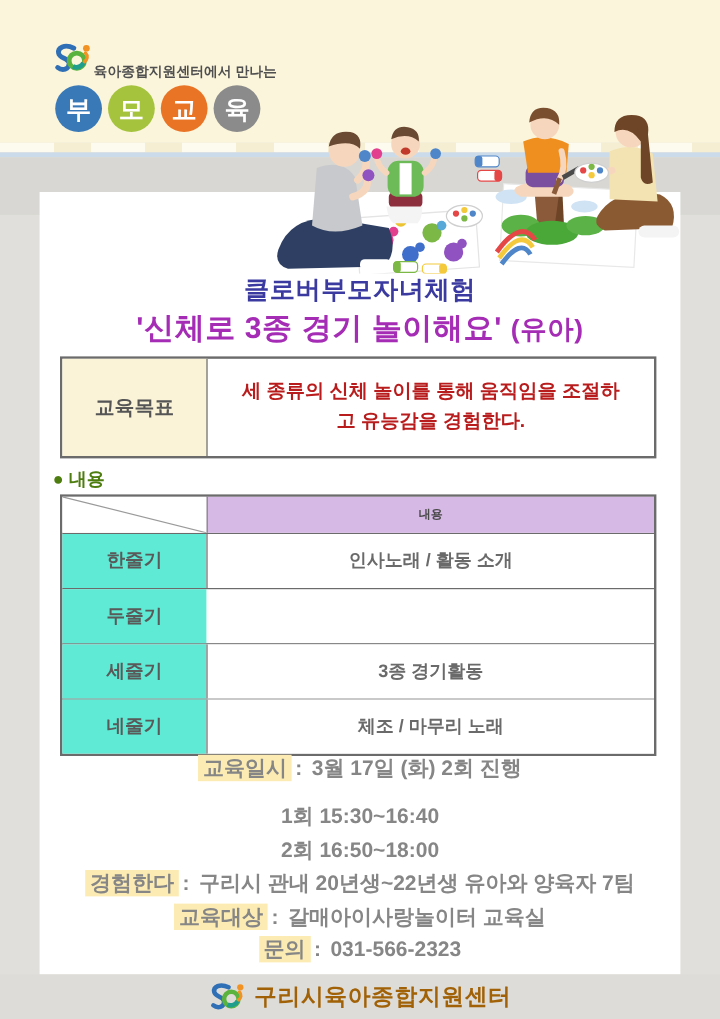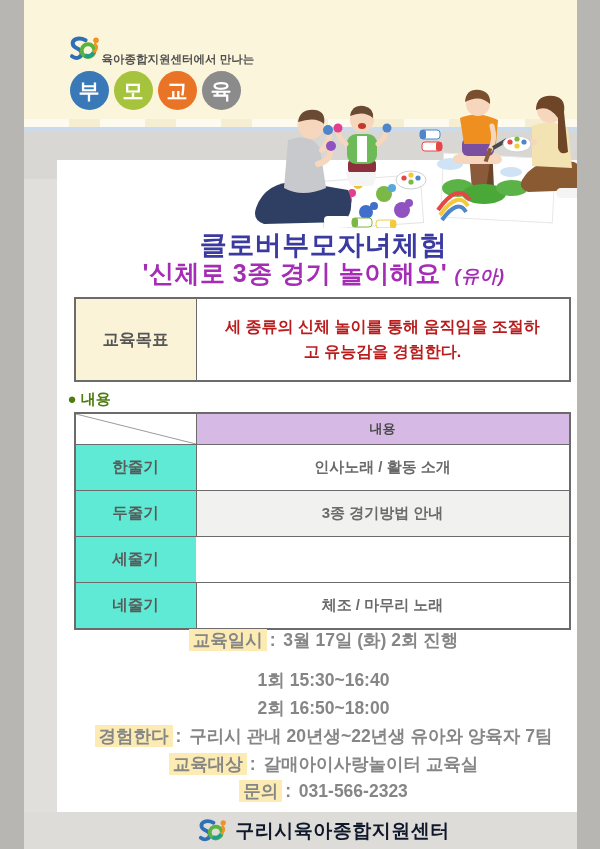--- a/index.html
+++ b/index.html
@@ -1,68 +1,68 @@
 <!DOCTYPE html>
 <html><head>
 <meta charset="utf-8">
 <style>
   html,body{margin:0;padding:0;background:#b8b6b2;}
-  .page{position:relative;width:508px;height:849px;margin:0 auto;overflow:hidden;
-        background:#e1dfdb;font-family:"Liberation Sans",sans-serif;padding-left:45px;}
+  .page{position:relative;width:600px;height:849px;margin:0 auto;overflow:hidden;
+        background:#e1dfdb;font-family:"Liberation Sans",sans-serif;}
   
   .top-band{position:absolute;left:0;top:0;width:600px;height:119px;background:#fbf5db;}
   .dash-strip{position:absolute;left:0;top:119px;width:600px;height:8px;
         background:repeating-linear-gradient(90deg,#fdfaf0 0 45px,#f6eed2 45px 76px);}
   .blue-line{position:absolute;left:0;top:127px;width:600px;height:4px;background:#ccdbe9;}
   .wall{position:absolute;left:0;top:131px;width:600px;height:48px;background:#d8d7d3;}
   
   .s-logo{position:absolute;left:44px;top:34px;}
   .tagline{position:absolute;left:78px;top:52px;font-size:11.5px;font-weight:600;color:#4f4f4f;}
   .circles{position:absolute;left:46px;top:71px;display:flex;gap:5px;}
   .circle{width:39px;height:39px;border-radius:50%;display:flex;align-items:center;
         justify-content:center;color:#fff;font-weight:bold;font-size:21px;}
   
   .card{position:absolute;left:33px;top:160px;width:534px;height:652px;background:#ffffff;}
   .illus{position:absolute;left:182px;top:60px;width:392px;height:168px;}
   
   .title1{position:absolute;left:0;top:227px;width:600px;text-align:center;
-        font-size:27px;font-weight:800;color:#3a3aa0;letter-spacing:.5px;}
+        font-size:21px;font-weight:800;color:#3a3aa0;letter-spacing:.5px;}
   .title2{position:absolute;left:0;top:257px;width:600px;text-align:center;
         font-size:25px;font-weight:800;color:#a52cb5;letter-spacing:.5px;}
-  .title2 .aud{font-size:18px;font-weight:800;font-style:italic;}
+  .title2 .aud{font-size:22px;font-weight:800;}
   
   .gtable{position:absolute;left:50px;top:297px;width:497px;height:85px;display:flex;
         border:2px solid #6b6b6b;box-sizing:border-box;background:#fff;}
   .g-label{width:120px;background:#faf3d8;border-right:1.5px solid #6b6b6b;display:flex;
         align-items:center;justify-content:center;font-weight:bold;font-size:16.5px;color:#555;font-family:Liberation Mono, monospace;}
   .g-text{flex:1;display:flex;align-items:center;justify-content:center;text-align:center;
         font-size:16px;color:#b91c1c;line-height:1.55;padding:0 26px;font-weight:600;}
   
   .sec-label{position:absolute;left:44px;top:390px;font-size:15px;font-weight:bold;color:#4d7c0f;}
   .ctable{position:absolute;left:50px;top:412px;width:497px;border:2px solid #6b6b6b;
         box-sizing:border-box;background:#fff;}
   .ct-row{display:grid;grid-template-columns:120px 1fr;}
   .ct-row + .ct-row{border-top:1.5px solid #6b6b6b;}
   .ct-corner{position:relative;height:30px;background:#fff;}
   .ct-htitle{height:30px;background:#d7b9e6;display:flex;align-items:center;justify-content:center;
-        font-weight:bold;font-size:13px;color:#4a4a4a;border-left:1.5px solid #6b6b6b;}
+        font-weight:bold;font-size:10px;color:#4a4a4a;border-left:1.5px solid #6b6b6b;}
   .ct-label{height:45px;background:#5eead4;display:flex;align-items:center;justify-content:center;
         font-weight:bold;font-size:15.5px;color:#5a5a5a;}
   .ct-val{height:45px;display:flex;align-items:center;justify-content:center;font-size:15px;
         color:#6a6a6a;font-weight:600;border-left:1.5px solid #6b6b6b;background:#fff;}
   .ct-val.alt{background:#f1f1f0;}
   
   .info-line{position:absolute;left:0;width:600px;text-align:center;font-size:17.5px;
         color:#868686;font-weight:600;}
   .hl{background:#fcecb4;padding:1px 4px;}
   .colon{padding:0 3px;}
   
   .footer{position:absolute;left:0;top:812px;width:600px;height:37px;background:#dedcd8;
         display:flex;align-items:center;justify-content:center;gap:8px;}
-  .footer-org{font-size:19px;font-weight:bold;color:#0f172a;letter-spacing:.5px;}
+  .footer-org{font-size:19px;font-weight:bold;color:#a16207;letter-spacing:.5px;}
 </style>
 </head>
 <body>
 
 <div class="page">
 
   <div class="top-band"></div>
   <div class="dash-strip"></div>
   <div class="blue-line"></div>
   <div class="wall"></div>
@@ -214,24 +214,24 @@
         </svg>
       </div>
       <div class="ct-htitle">내용</div>
     </div>
     <div class="ct-row">
       <div class="ct-label">한줄기</div>
       <div class="ct-val">인사노래 / 활동 소개</div>
     </div>
     <div class="ct-row">
       <div class="ct-label">두줄기</div>
-      <div class="ct-val alt">3종 경기방법 안내</div>
     </div>
     <div class="ct-row">
       <div class="ct-label">세줄기</div>
+      <div class="ct-val">3종 경기활동</div>
     </div>
     <div class="ct-row">
       <div class="ct-label">네줄기</div>
       <div class="ct-val">체조 / 마무리 노래</div>
     </div>
   </div>
 
   <div class="info-line" style="top:628px">
     <span class="hl">교육일시</span><span class="colon">:</span>
     <span>3월 17일 (화) 2회 진행</span>

